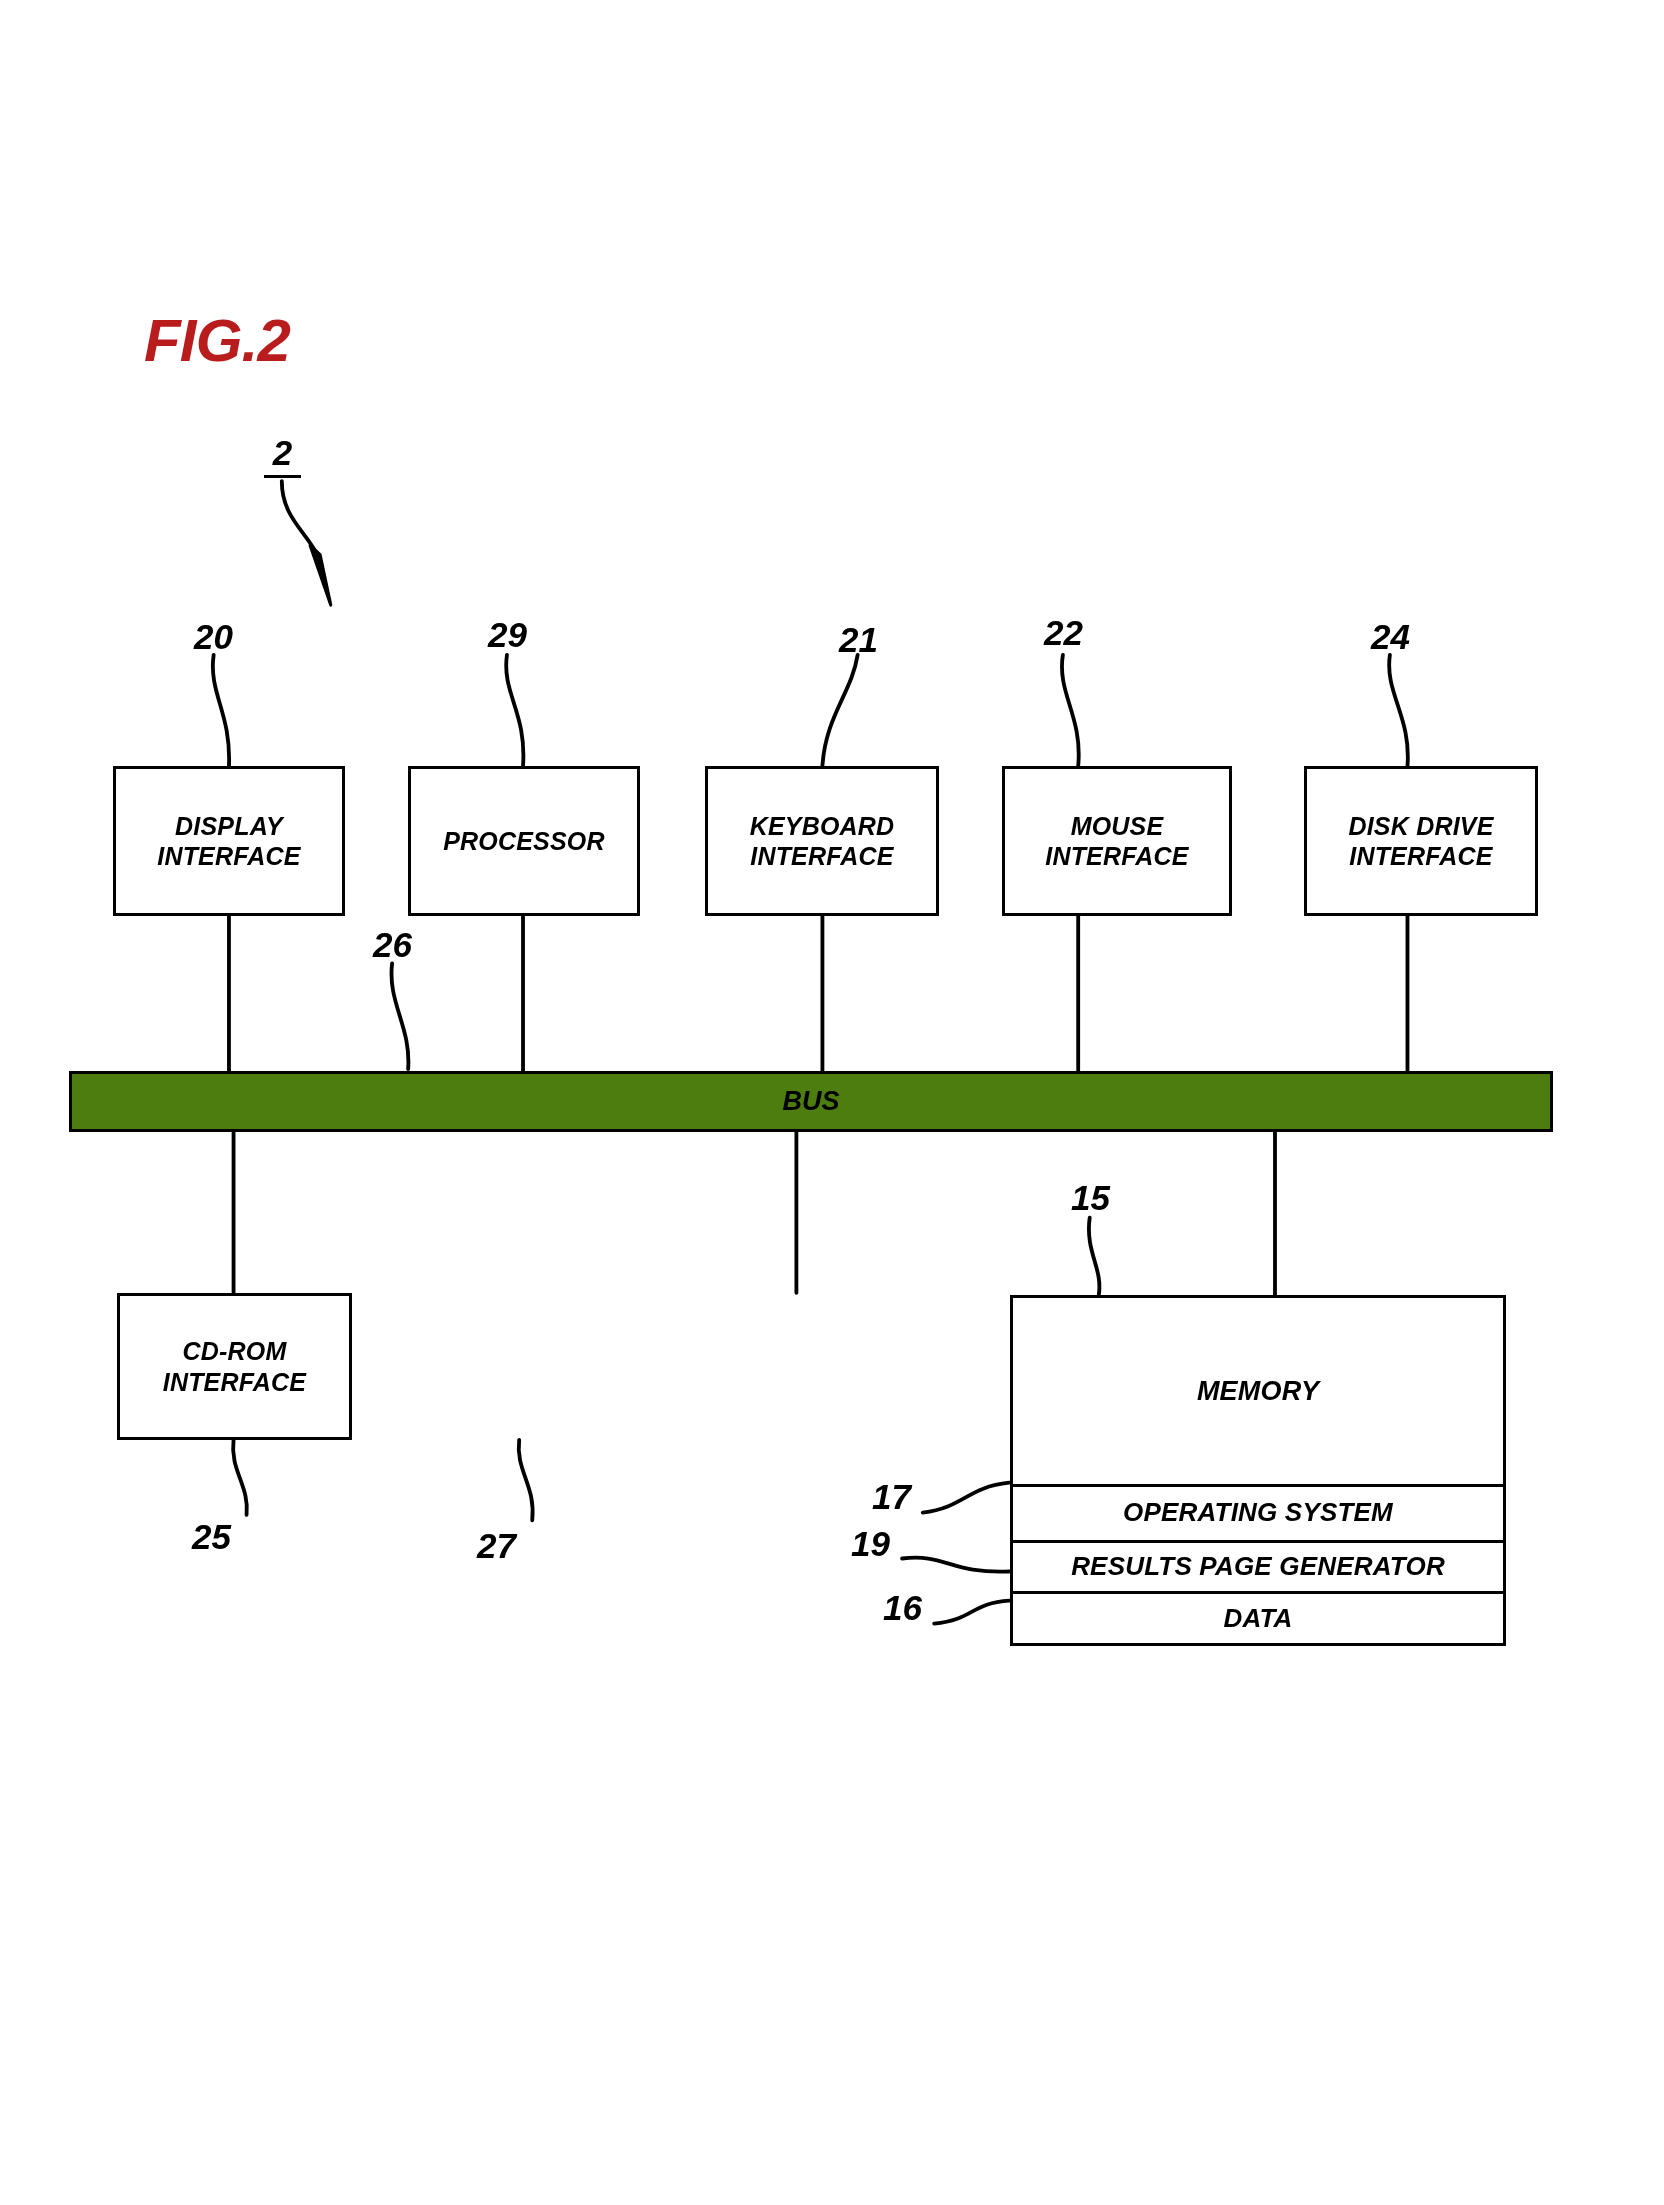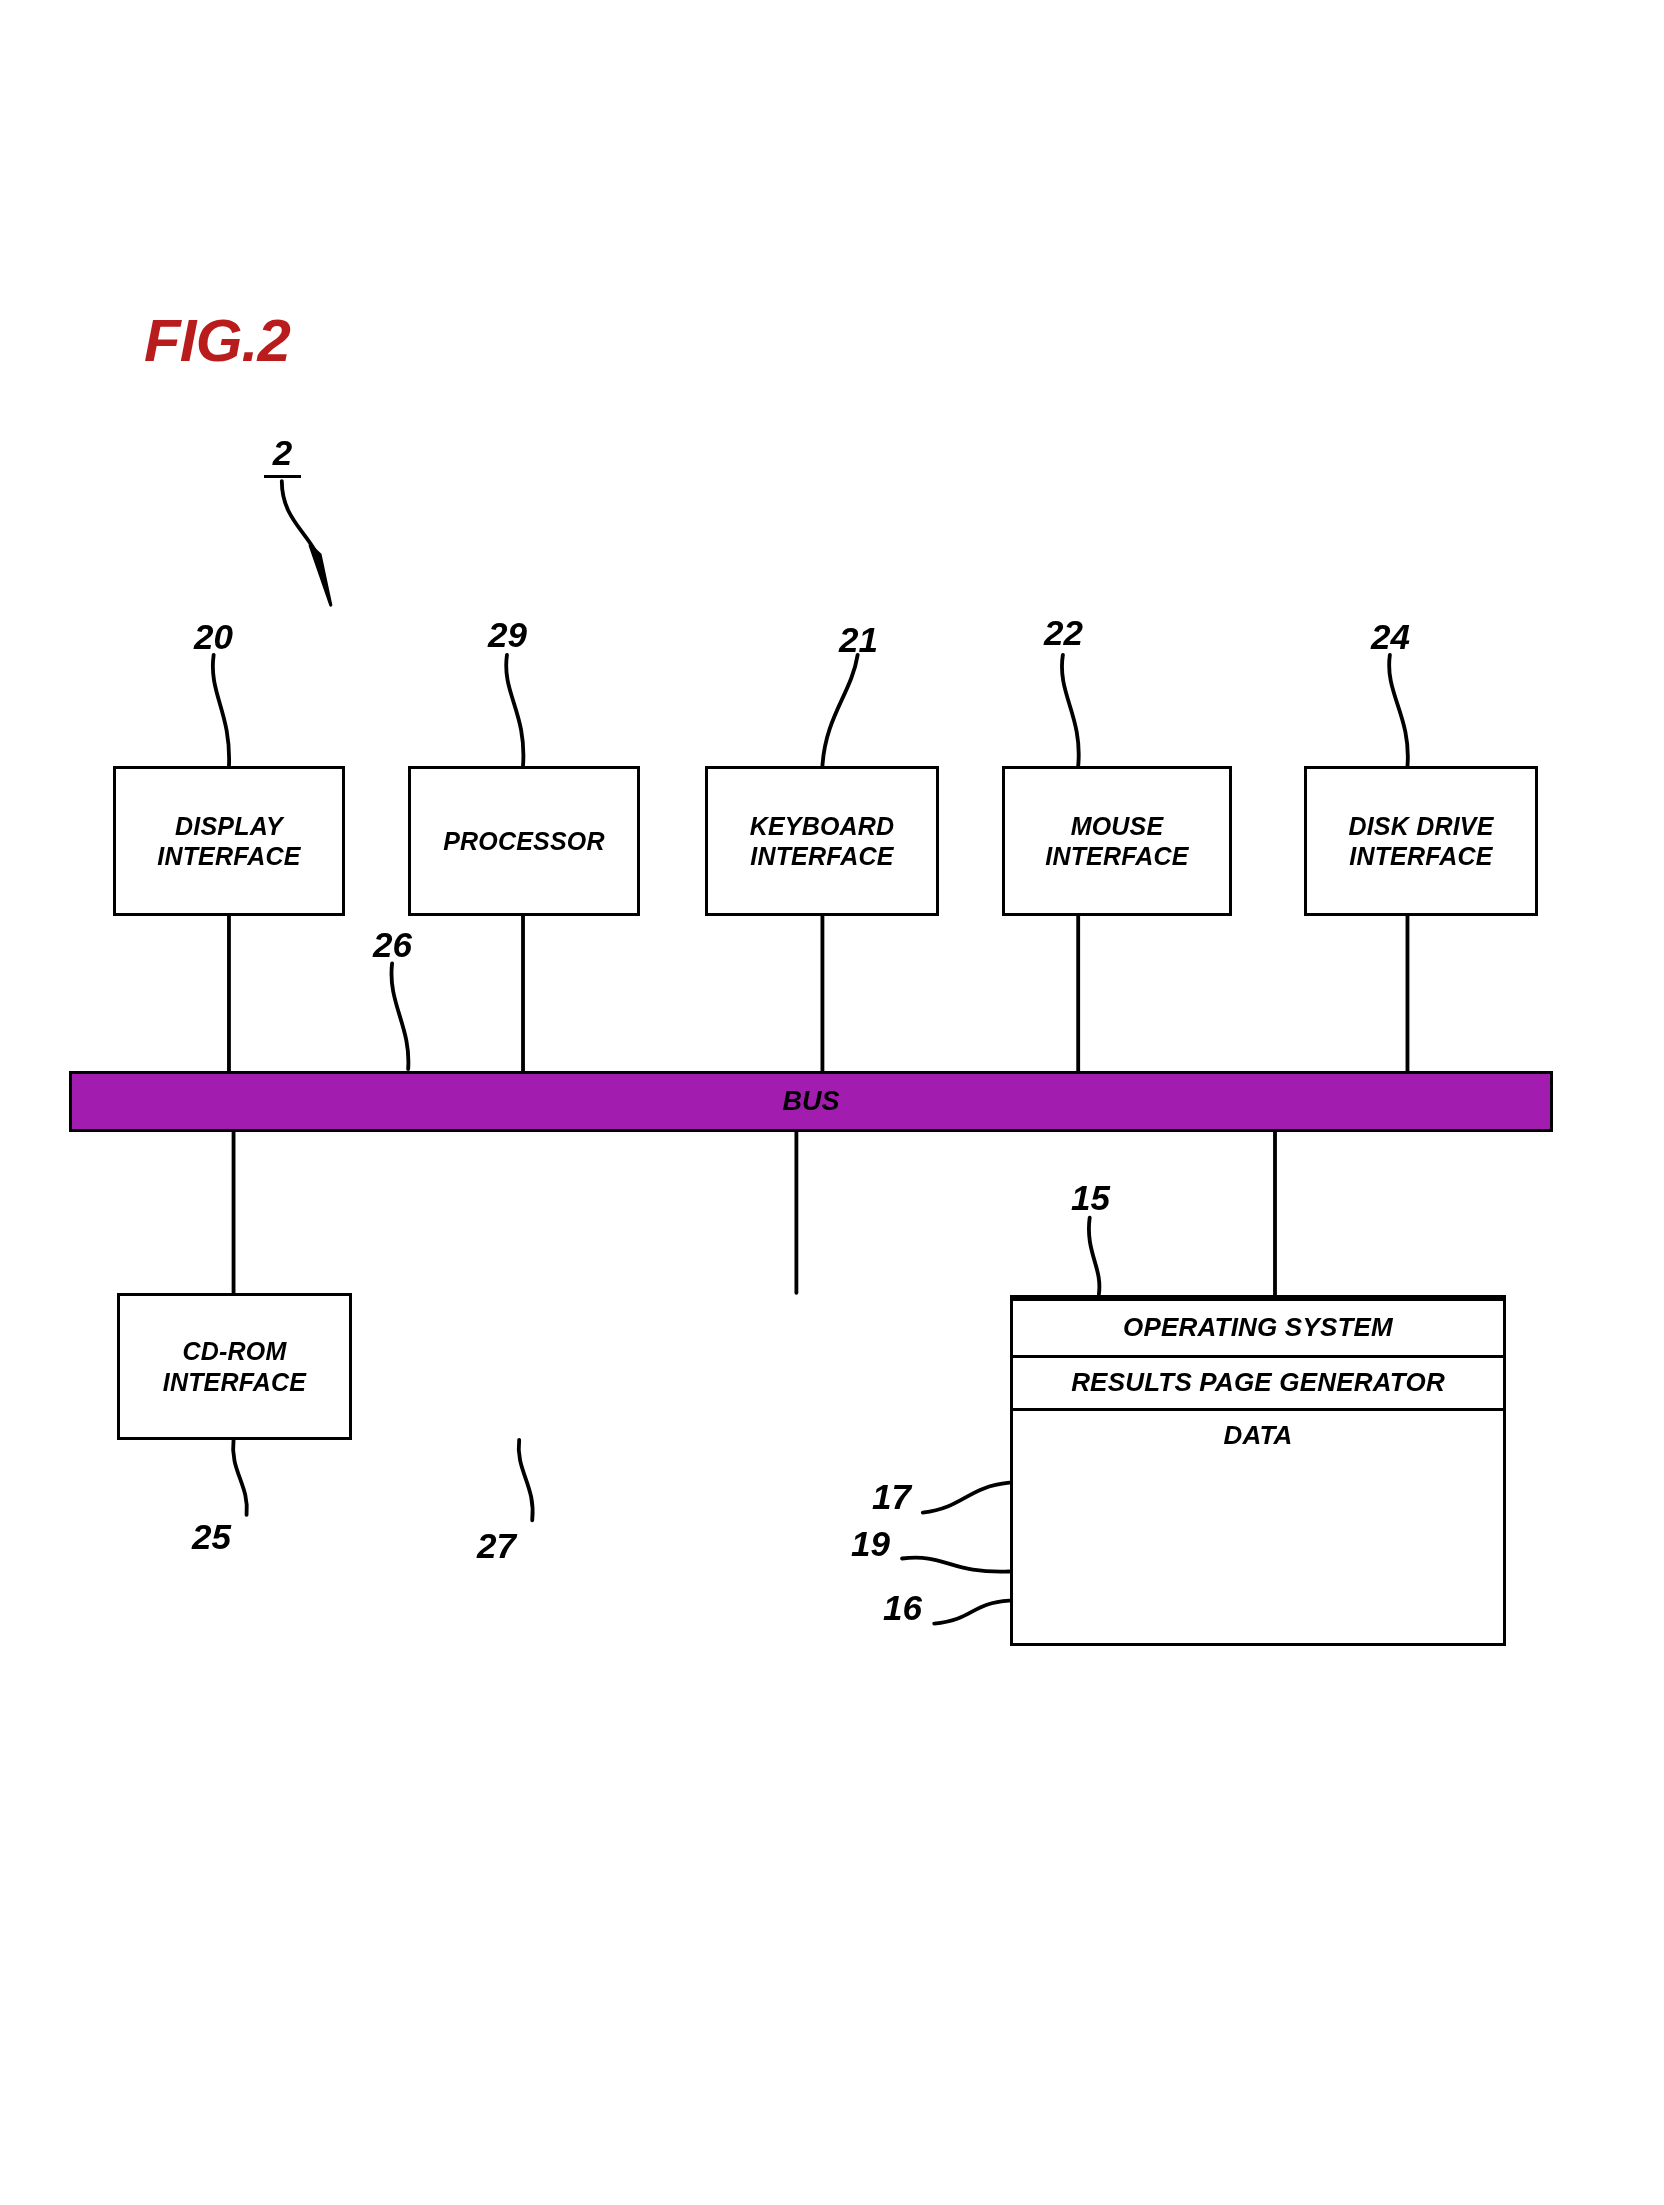--- a/index.html
+++ b/index.html
@@ -65,21 +65,21 @@
     line-height: 1.22;
     color: #000000;
     text-align: center;
     letter-spacing: 0.2px;
     white-space: pre-line;
   }
   .bus-bar {
     position: absolute;
     box-sizing: border-box;
     border: 3.8px solid #000000;
-    background: #a21caf;
+    background: #4d7c0f;
     display: flex;
     align-items: center;
     justify-content: center;
   }
   .bus-label {
     font-family: "Liberation Sans", sans-serif;
     font-weight: bold;
     font-style: italic;
     font-size: 27px;
     color: #000000;
@@ -192,20 +192,23 @@
 
   <div class="ref-num" style="left:1067px; top:1178px; width:47px;">15</div>
 
   <div class="box" style="left:117px; top:1293px; width:235px; height:147px;">
     <span class="box-label">CD-ROM
 INTERFACE</span>
   </div>
 
 
   <div class="mem-outer" style="left:1010px; top:1295px; width:496px; height:351px;">
+    <div class="mem-main" style="height:186px;">
+      <span class="box-label">MEMORY</span>
+    </div>
     <div class="mem-row" style="height:57px;">
       <span class="box-label">OPERATING SYSTEM</span>
     </div>
     <div class="mem-row" style="height:53px;">
       <span class="box-label">RESULTS PAGE GENERATOR</span>
     </div>
     <div class="mem-row last" style="height:53px;">
       <span class="box-label">DATA</span>
     </div>
   </div>

